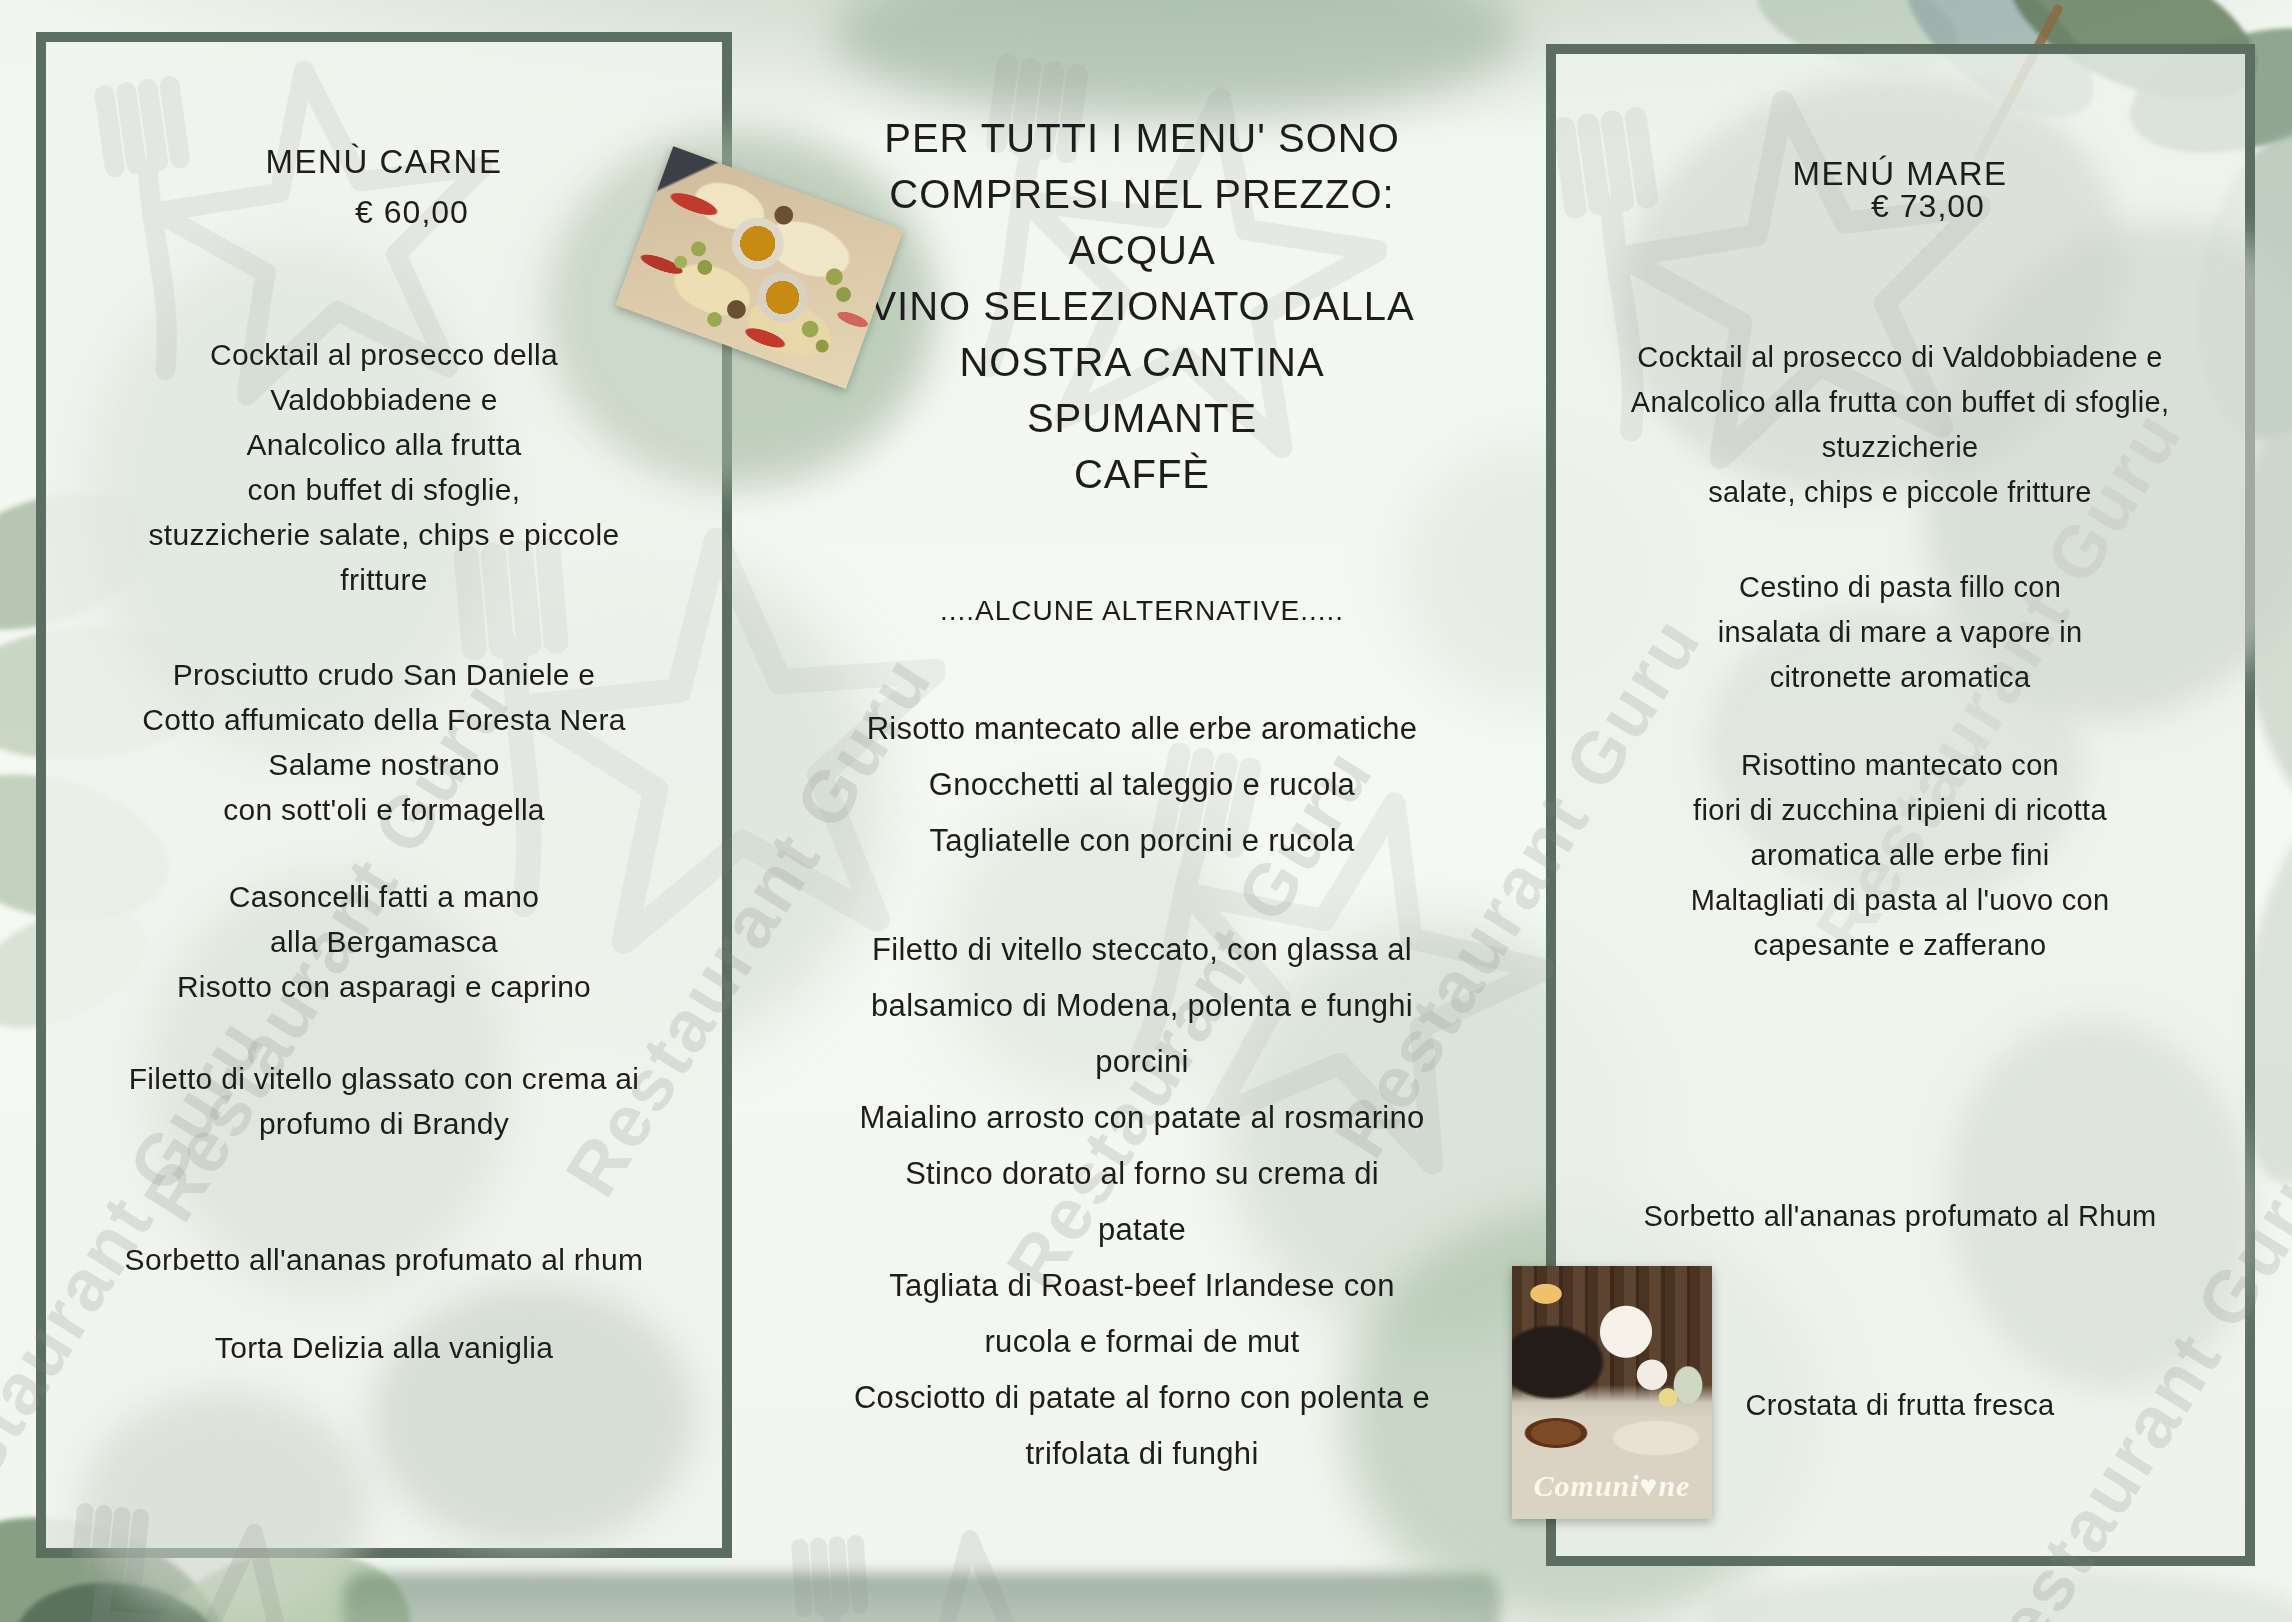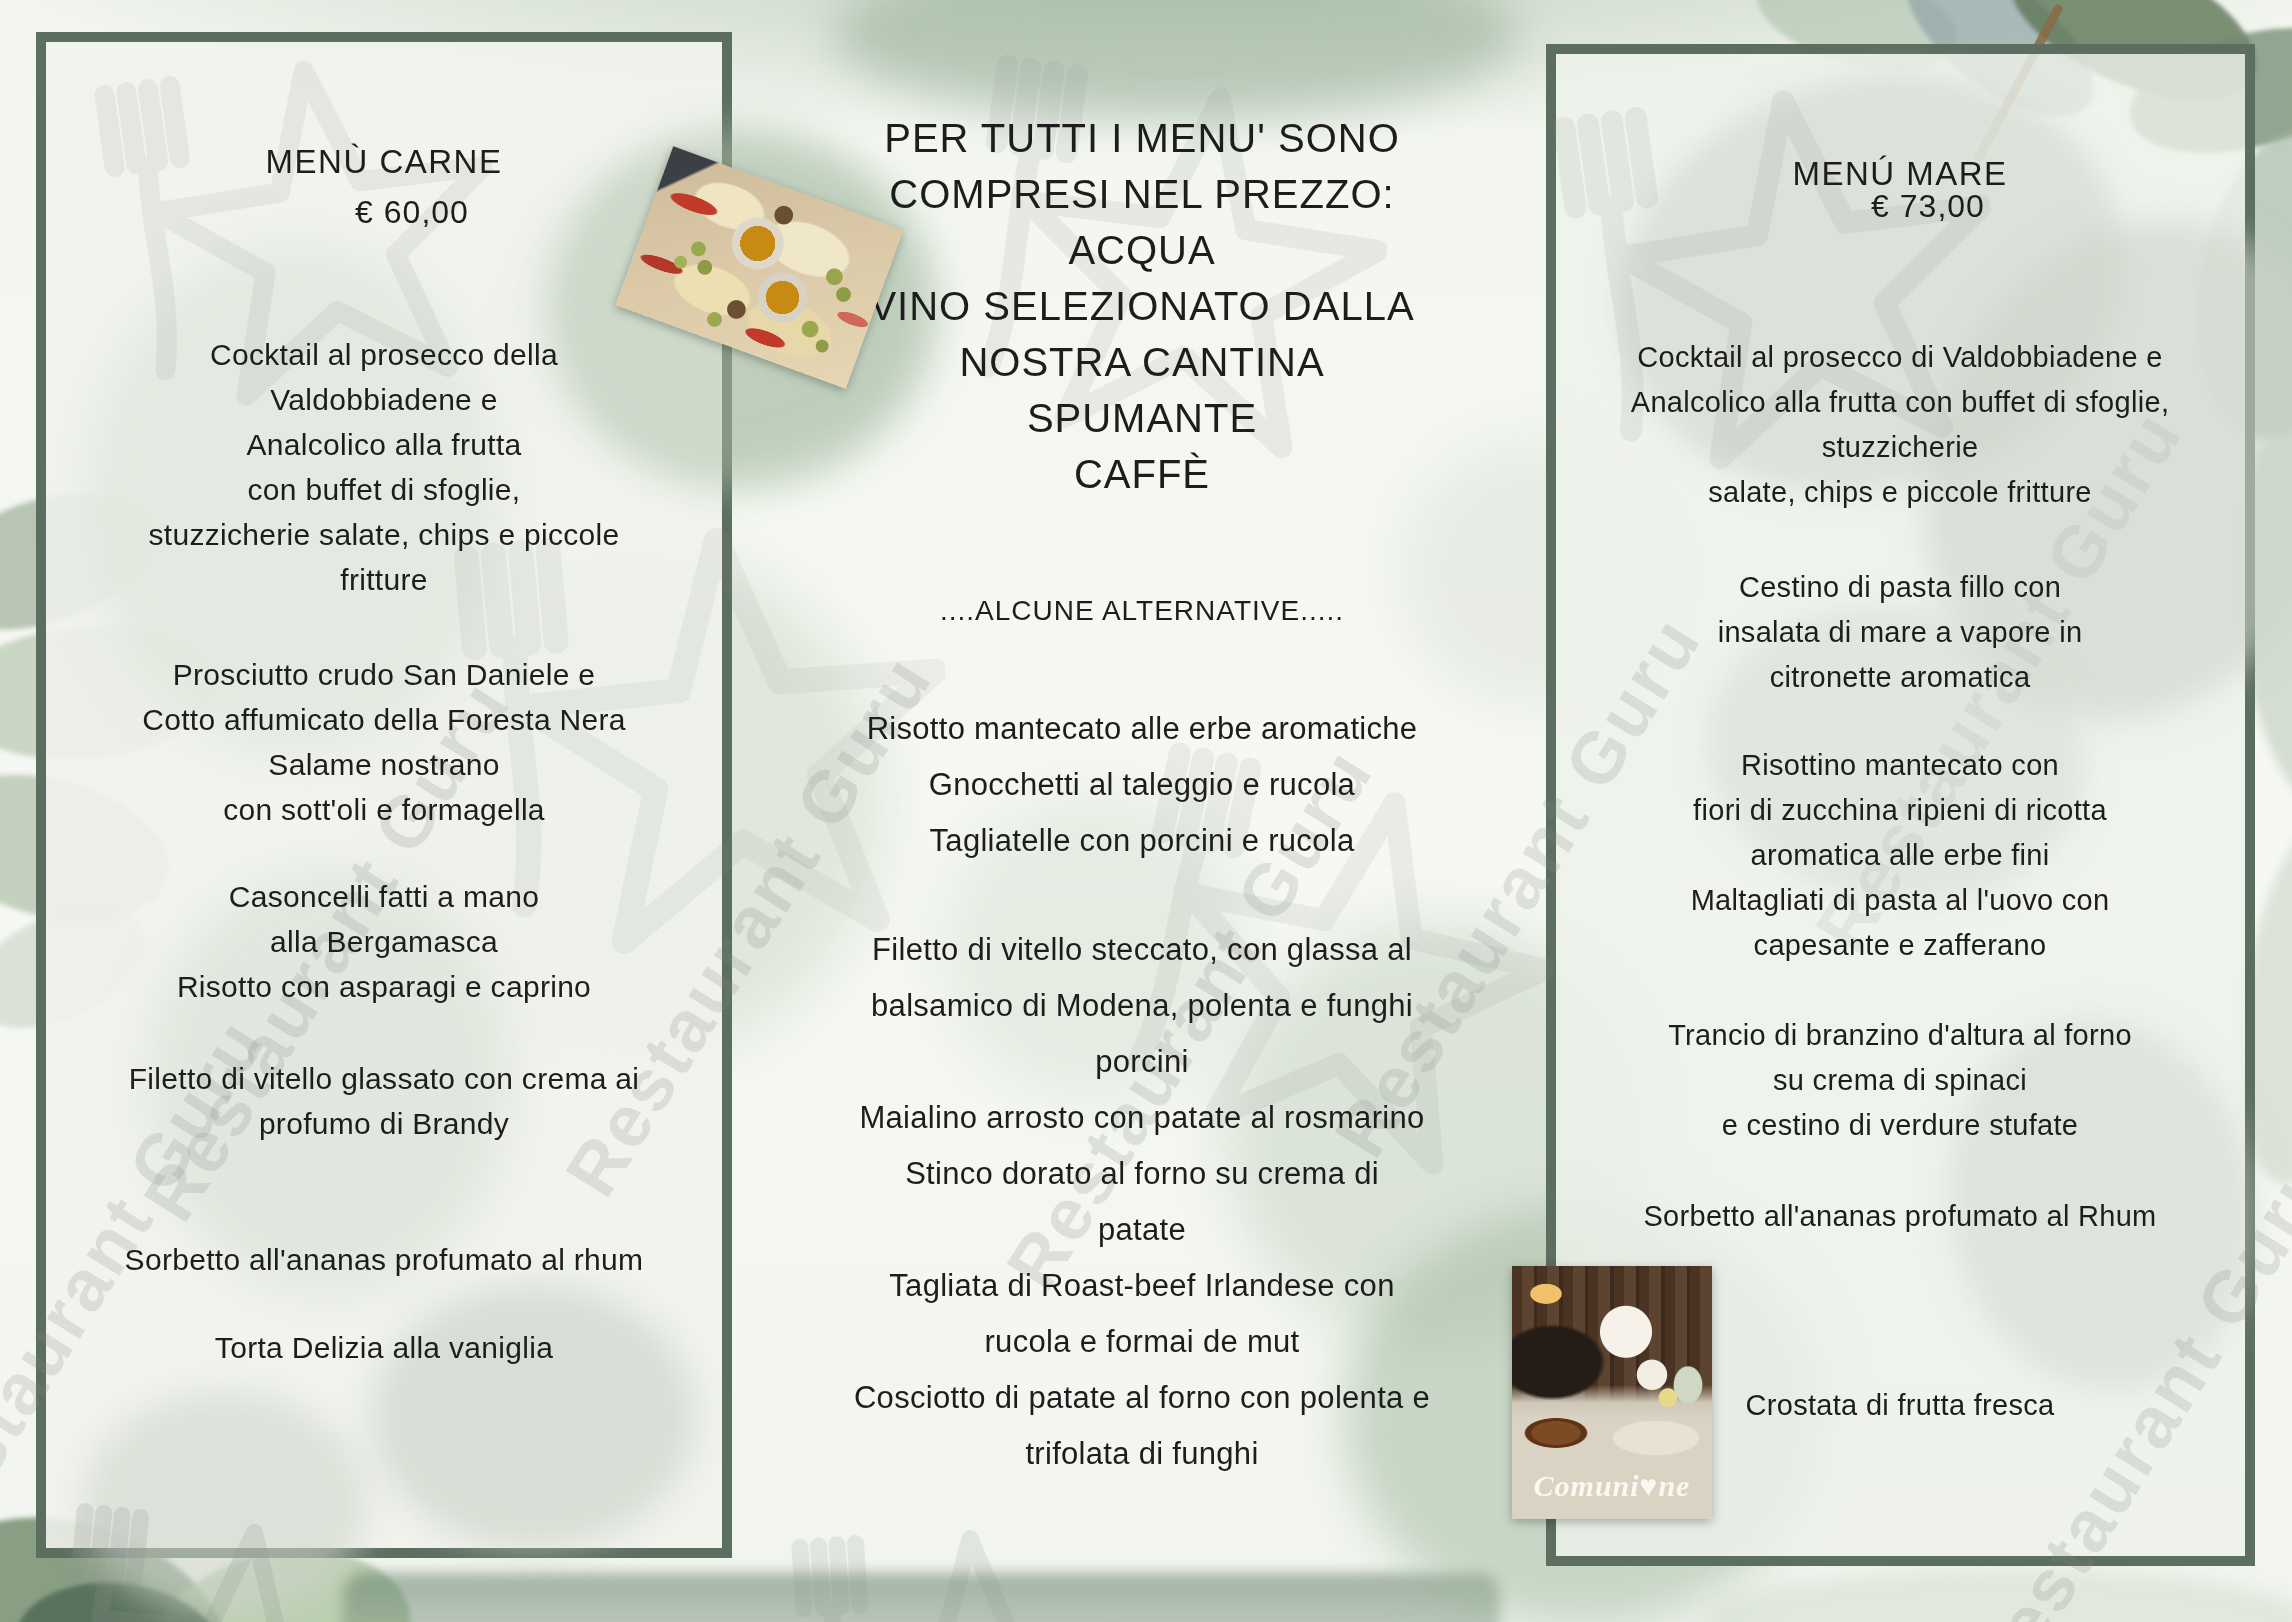--- a/index.html
+++ b/index.html
@@ -254,25 +254,20 @@
       <div class="line">insalata di mare a vapore in</div>
       <div class="line">citronette aromatica</div>
     </div>
   <div class="block side-block" style="top:743px;">
       <div class="line">Risottino mantecato con</div>
       <div class="line">fiori di zucchina ripieni di ricotta</div>
       <div class="line">aromatica alle erbe fini</div>
       <div class="line">Maltagliati di pasta al l'uovo con</div>
       <div class="line">capesante e zafferano</div>
     </div>
-  <div class="block side-block" style="top:1013px;">
-      <div class="line">Trancio di branzino d'altura al forno</div>
-      <div class="line">su crema di spinaci</div>
-      <div class="line">e cestino di verdure stufate</div>
-    </div>
   <div class="block side-block" style="top:1194px;">
       <div class="line">Sorbetto all'ananas profumato al Rhum</div>
     </div>
   <div class="block side-block" style="top:1383px;">
       <div class="line">Crostata di frutta fresca</div>
     </div>
 </div>
 
 <div id="photo-cheese" class="photo"></div>
 <div id="photo-communion" class="photo">

